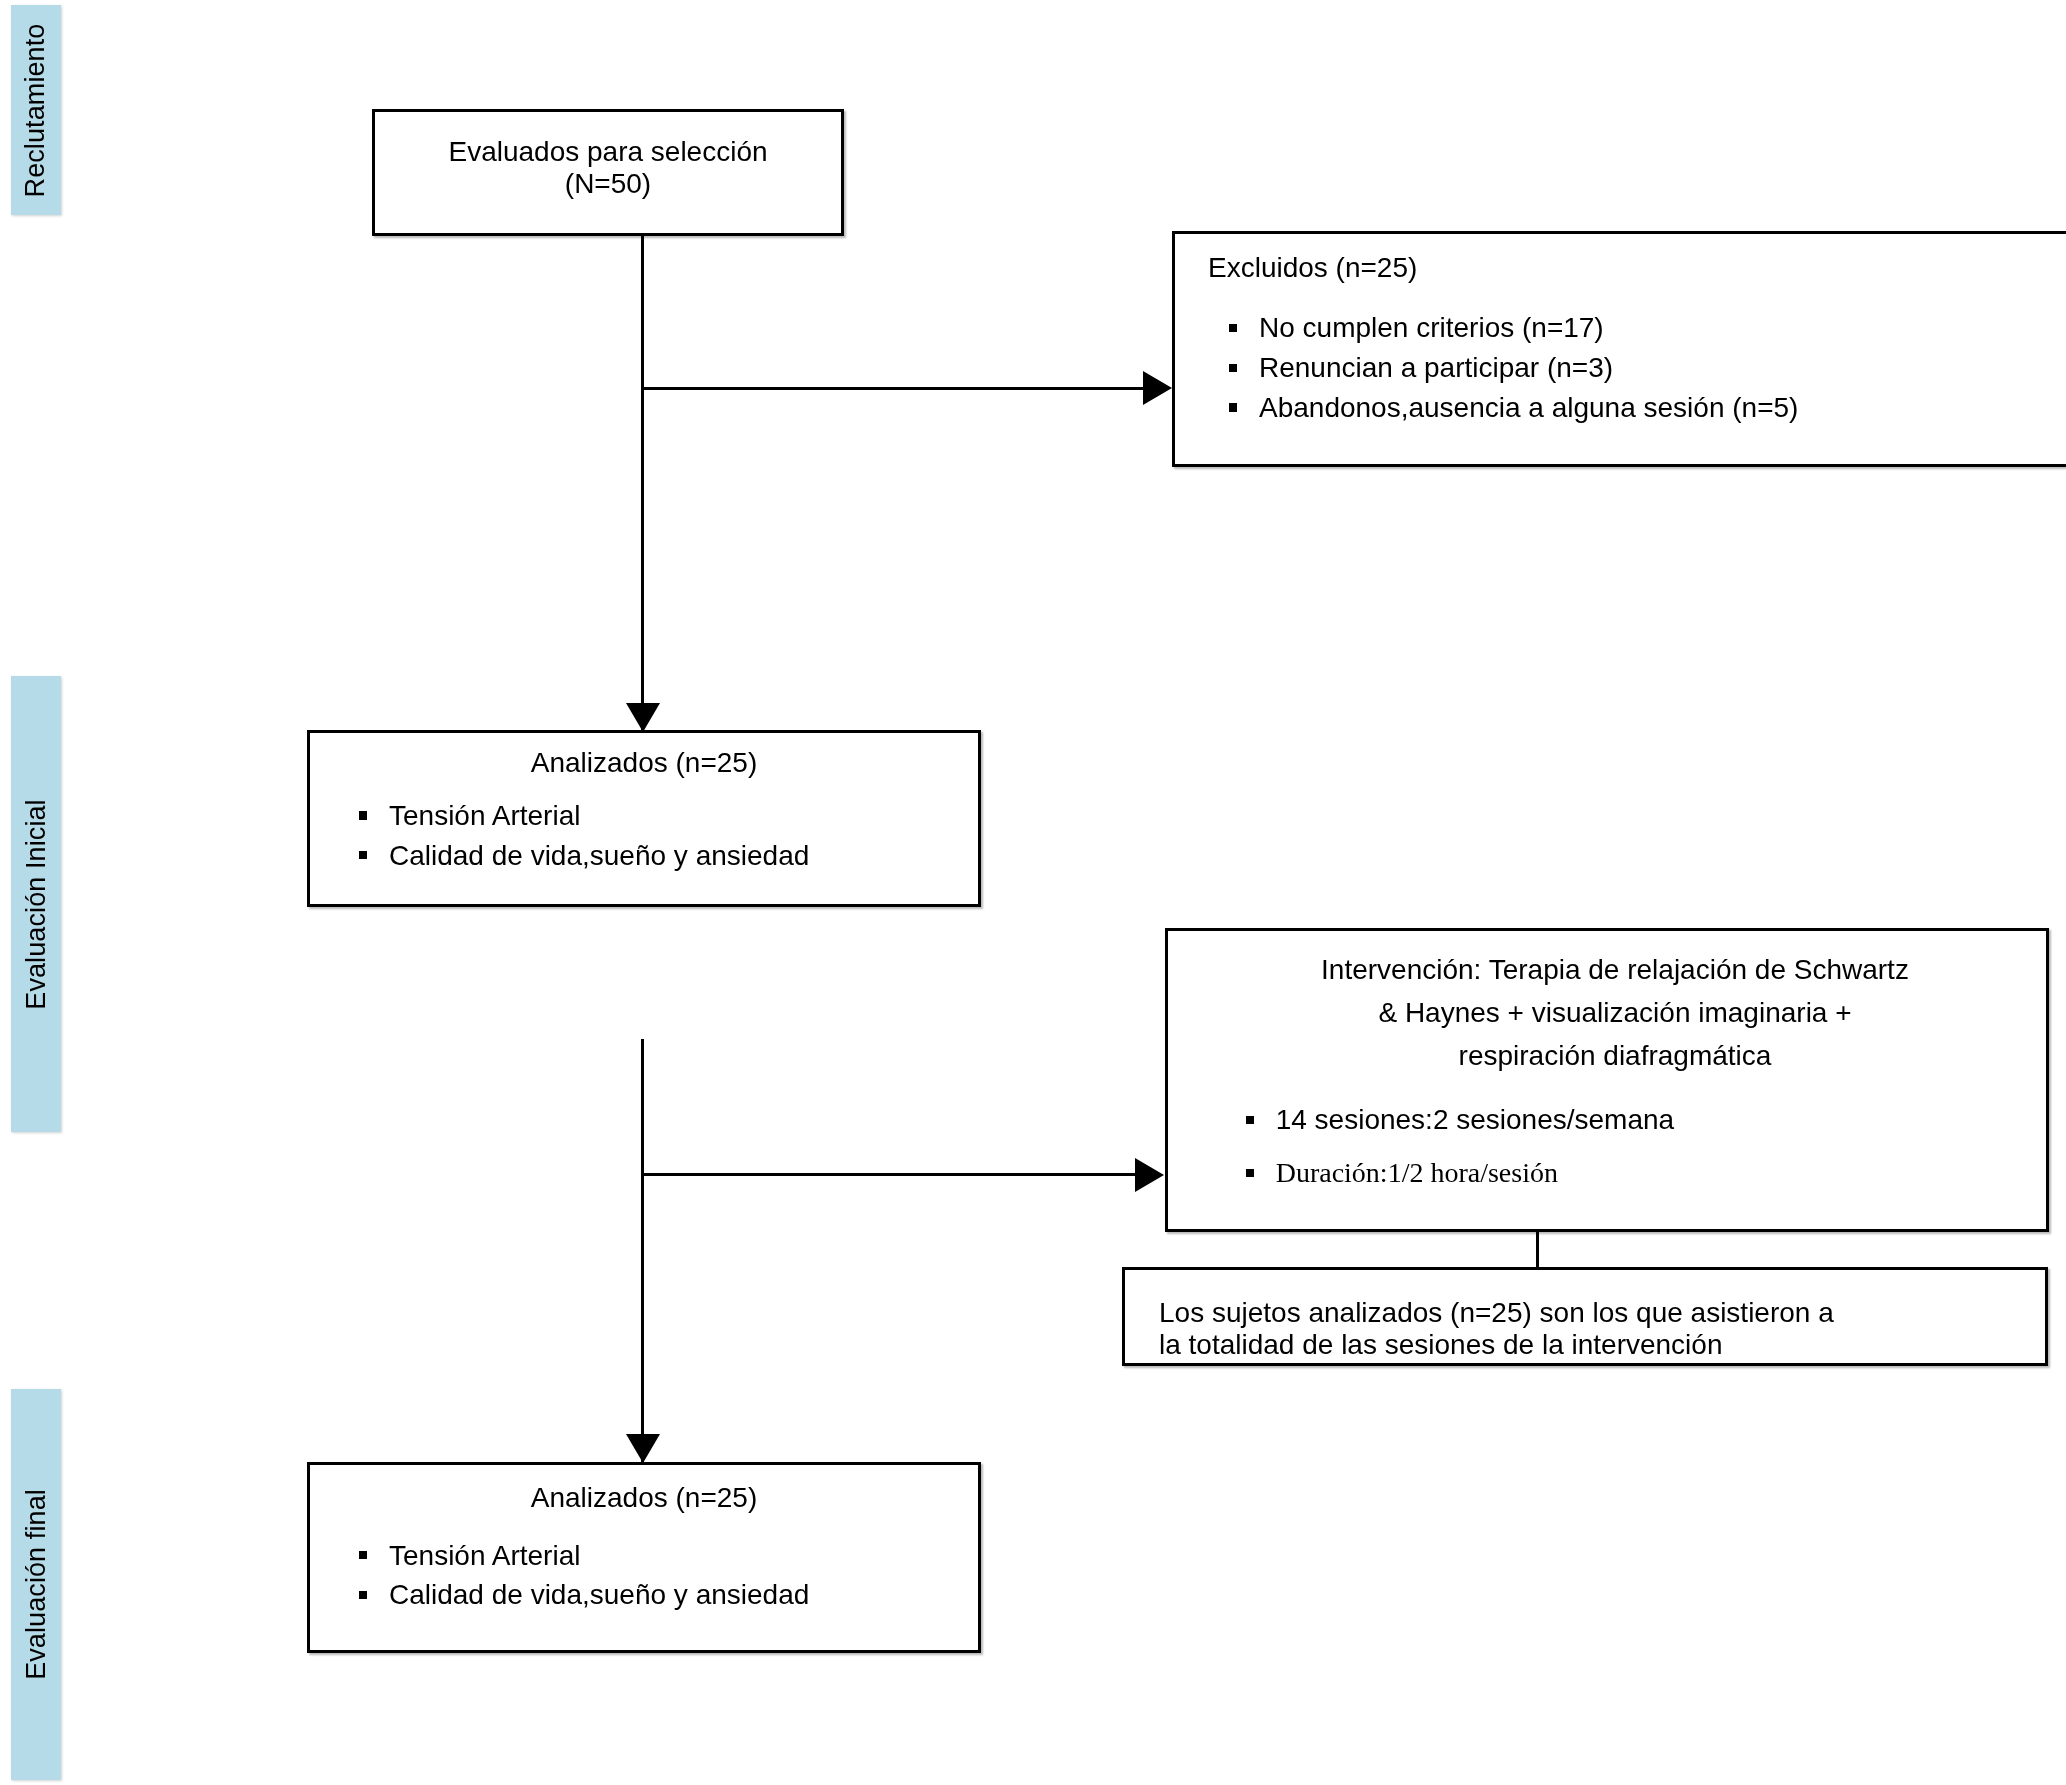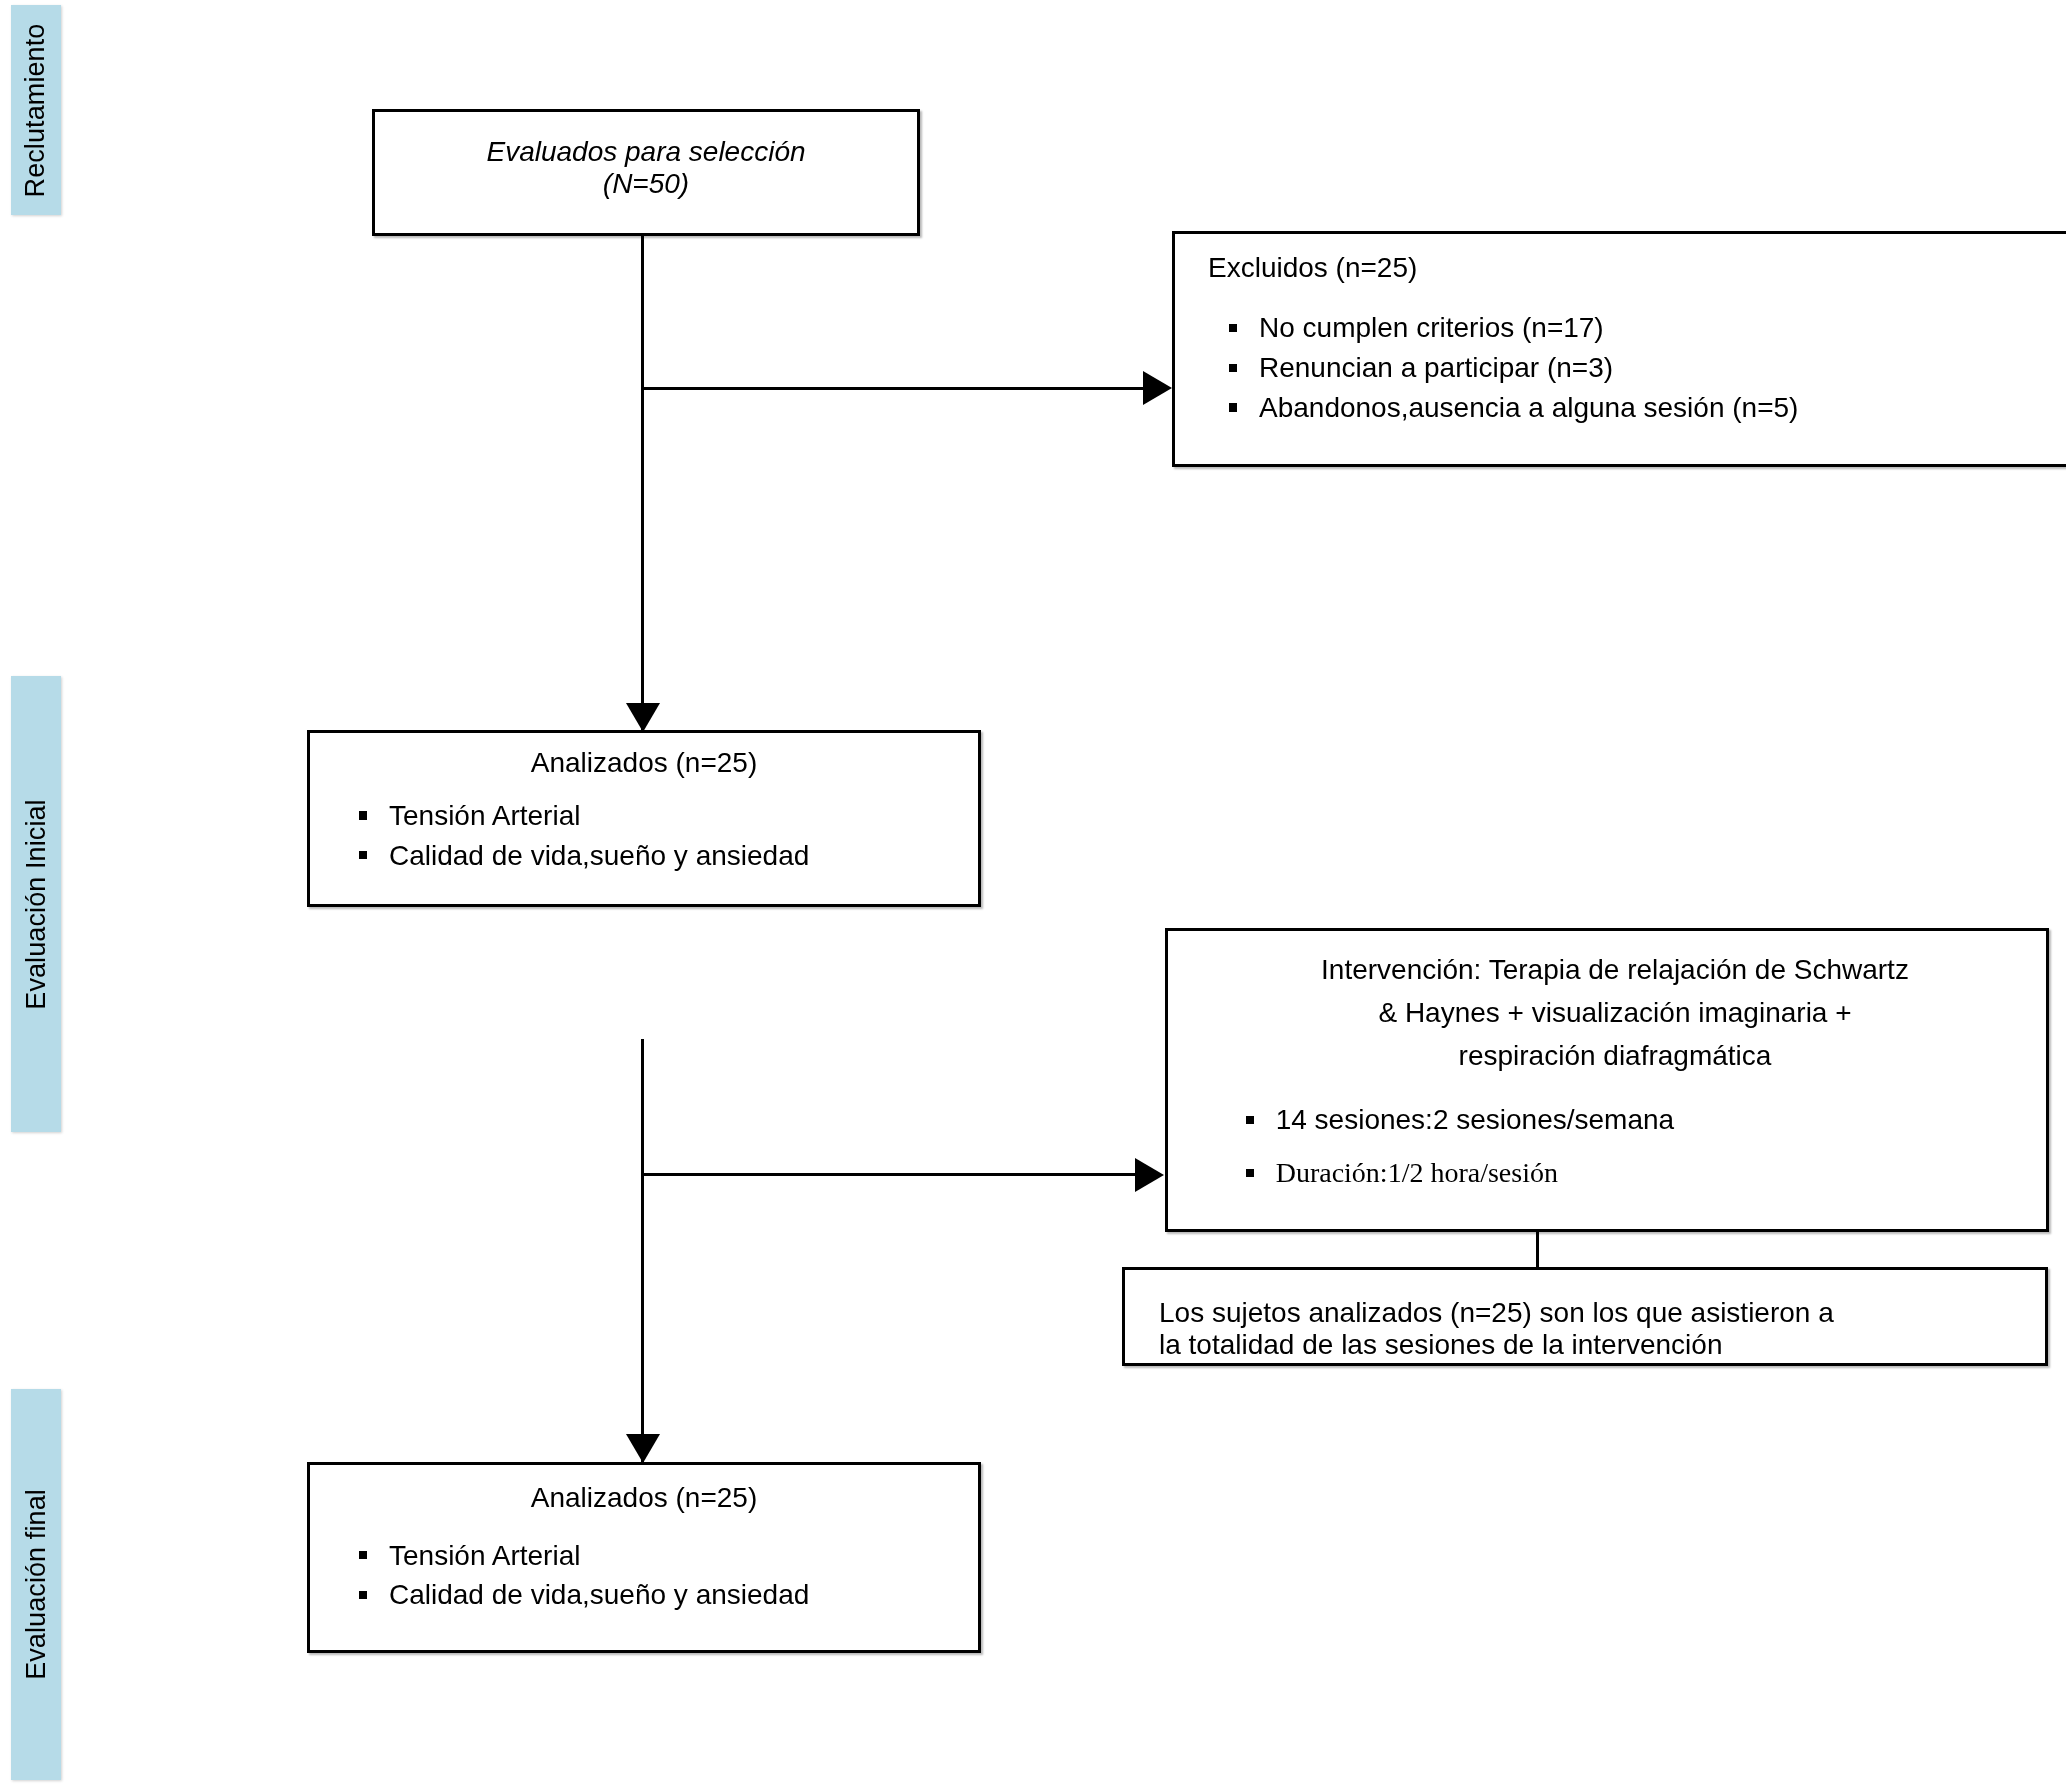--- a/index.html
+++ b/index.html
@@ -134,21 +134,21 @@
   <div class="arrow-down" style="left:626px; top:703px;"></div>
 
   <div class="vline" style="left:641px; top:1039px; height:429px;"></div>
 
   <div class="hline" style="left:641px; top:1173px; width:495px;"></div>
   <div class="arrow-right" style="left:1135px; top:1158px;"></div>
   <div class="arrow-down" style="left:626px; top:1434px;"></div>
 
   <div class="vline" style="left:1536px; top:1231px; height:38px;"></div>
 
-  <div class="flow-box" style="left:372px; top:109px; width:548px; height:127px;font-style:italic;">
+  <div class="flow-box" style="left:372px; top:109px; width:472px; height:127px;">
     <div style="padding:24px 19px 0 19px;">
       <div class="box-title">Evaluados para selección</div>
       <div class="box-title">(N=50)</div>
     </div>
   </div>
 
   <div class="flow-box" style="left:1172px; top:231px; width:1051px; height:236px;">
     <div style="padding:18px 15.3px 0 33px;">
       <div class="box-title-left">Excluidos (n=25)</div>
       <ul class="bullet-list" style="margin-top:24px;">

